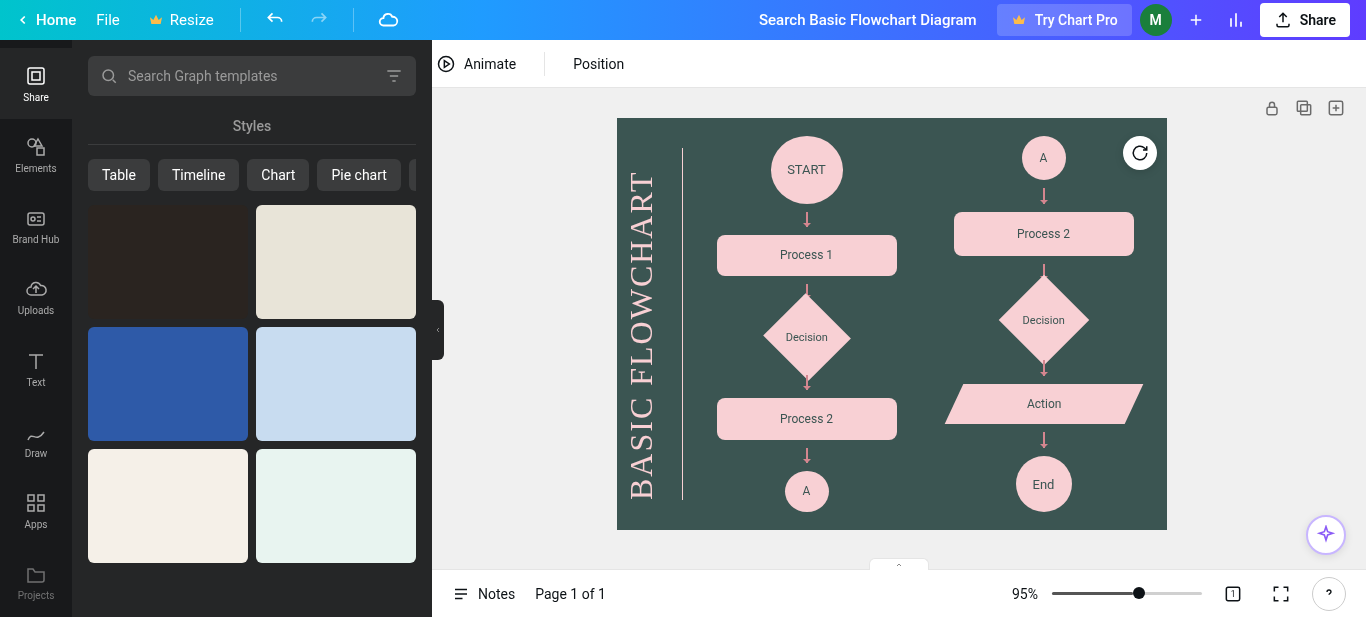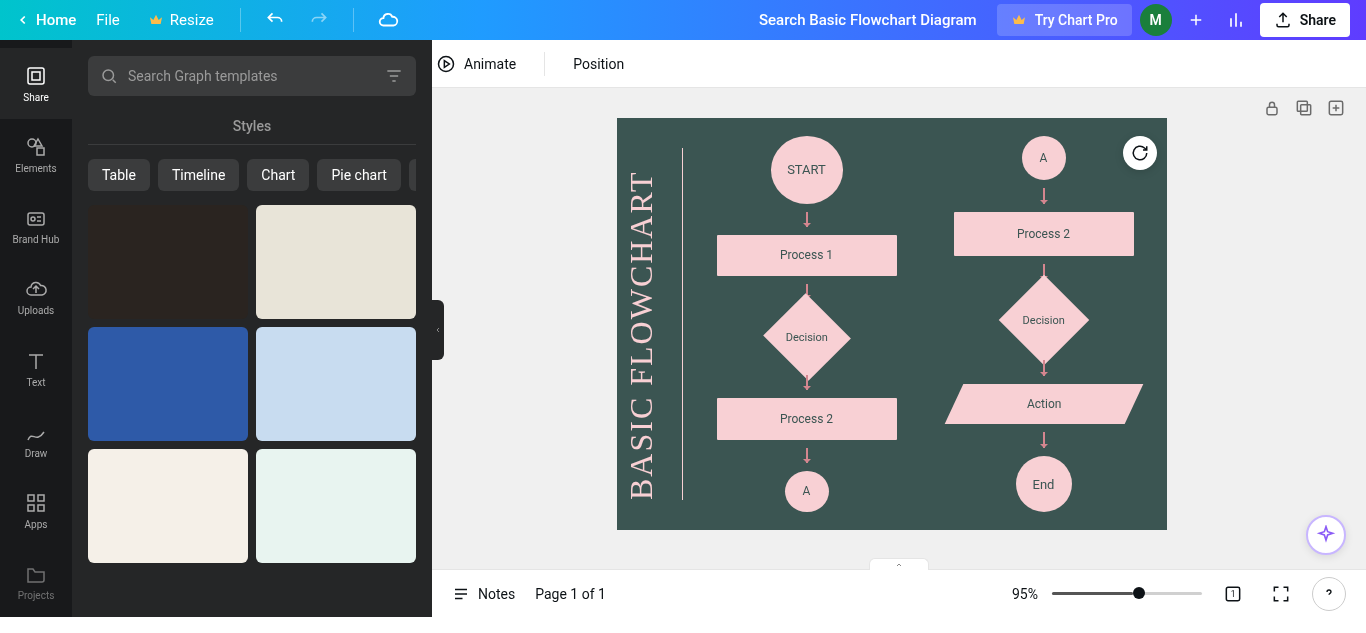--- a/index.html
+++ b/index.html
@@ -56,21 +56,21 @@
 .page-controls .ic { width: 20px; height: 20px; cursor: pointer; color: #6b6b6b; }
 .regen { position: absolute; top: 18px; right: 10px; width: 34px; height: 34px; background: #fff; border-radius: 50%; box-shadow: 0 2px 8px rgba(0,0,0,0.15); display: flex; align-items: center; justify-content: center; cursor: pointer; z-index: 2; }
 
 .slide { position: absolute; left: 185px; top: 30px; width: 550px; height: 412px; background: #3b5552; display: flex; }
 .slide-title { writing-mode: vertical-rl; transform: rotate(180deg); color: #f8d0d4; font-size: 32px; font-weight: 400; letter-spacing: 2px; padding: 30px 6px 30px 14px; font-family: Georgia, serif; }
 .vline { width: 1px; background: #f8d0d4; margin: 30px 0 30px 8px; }
 .flow-cols { flex: 1; display: flex; padding: 18px 12px; gap: 14px; }
 .flow-col { flex: 1; display: flex; flex-direction: column; align-items: center; gap: 8px; }
 .fc-circle { width: 72px; height: 72px; border-radius: 50%; background: #f8d0d4; display: flex; align-items: center; justify-content: center; font-size: 13px; color: #3b5552; }
 .fc-circle.sm { width: 44px; height: 44px; font-size: 12px; }
-.fc-rect { width: 180px; height: 44px; border-radius: 1px; background: #f8d0d4; display: flex; align-items: center; justify-content: center; font-size: 12px; color: #3b5552; }
+.fc-rect { width: 180px; height: 44px; border-radius: 8px; background: #f8d0d4; display: flex; align-items: center; justify-content: center; font-size: 12px; color: #3b5552; }
 .fc-diamond { width: 64px; height: 64px; background: #f8d0d4; transform: rotate(45deg); display: flex; align-items: center; justify-content: center; }
 .fc-diamond span { transform: rotate(-45deg); font-size: 11px; color: #3b5552; }
 .fc-para { width: 180px; height: 40px; background: #f8d0d4; transform: skewX(-25deg); display: flex; align-items: center; justify-content: center; }
 .fc-para span { transform: skewX(25deg); font-size: 12px; color: #3b5552; }
 .fc-arrow { width: 2px; height: 16px; background: #d4868f; position: relative; }
 .fc-arrow::after { content: ''; position: absolute; bottom: -4px; left: -3px; border: 4px solid transparent; border-top-color: #d4868f; }
 
 .magic-btn { position: absolute; bottom: 14px; right: 20px; width: 40px; height: 40px; border-radius: 50%; background: #fff; border: 2px solid #c8b6ff; display: flex; align-items: center; justify-content: center; cursor: pointer; box-shadow: 0 2px 8px rgba(0,0,0,0.1); }
 
 .bottom-bar { height: 48px; background: #fff; border-top: 1px solid #e5e5e5; display: flex; align-items: center; padding: 0 20px; gap: 20px; font-size: 14px; color: #0d1216; position: relative; }

